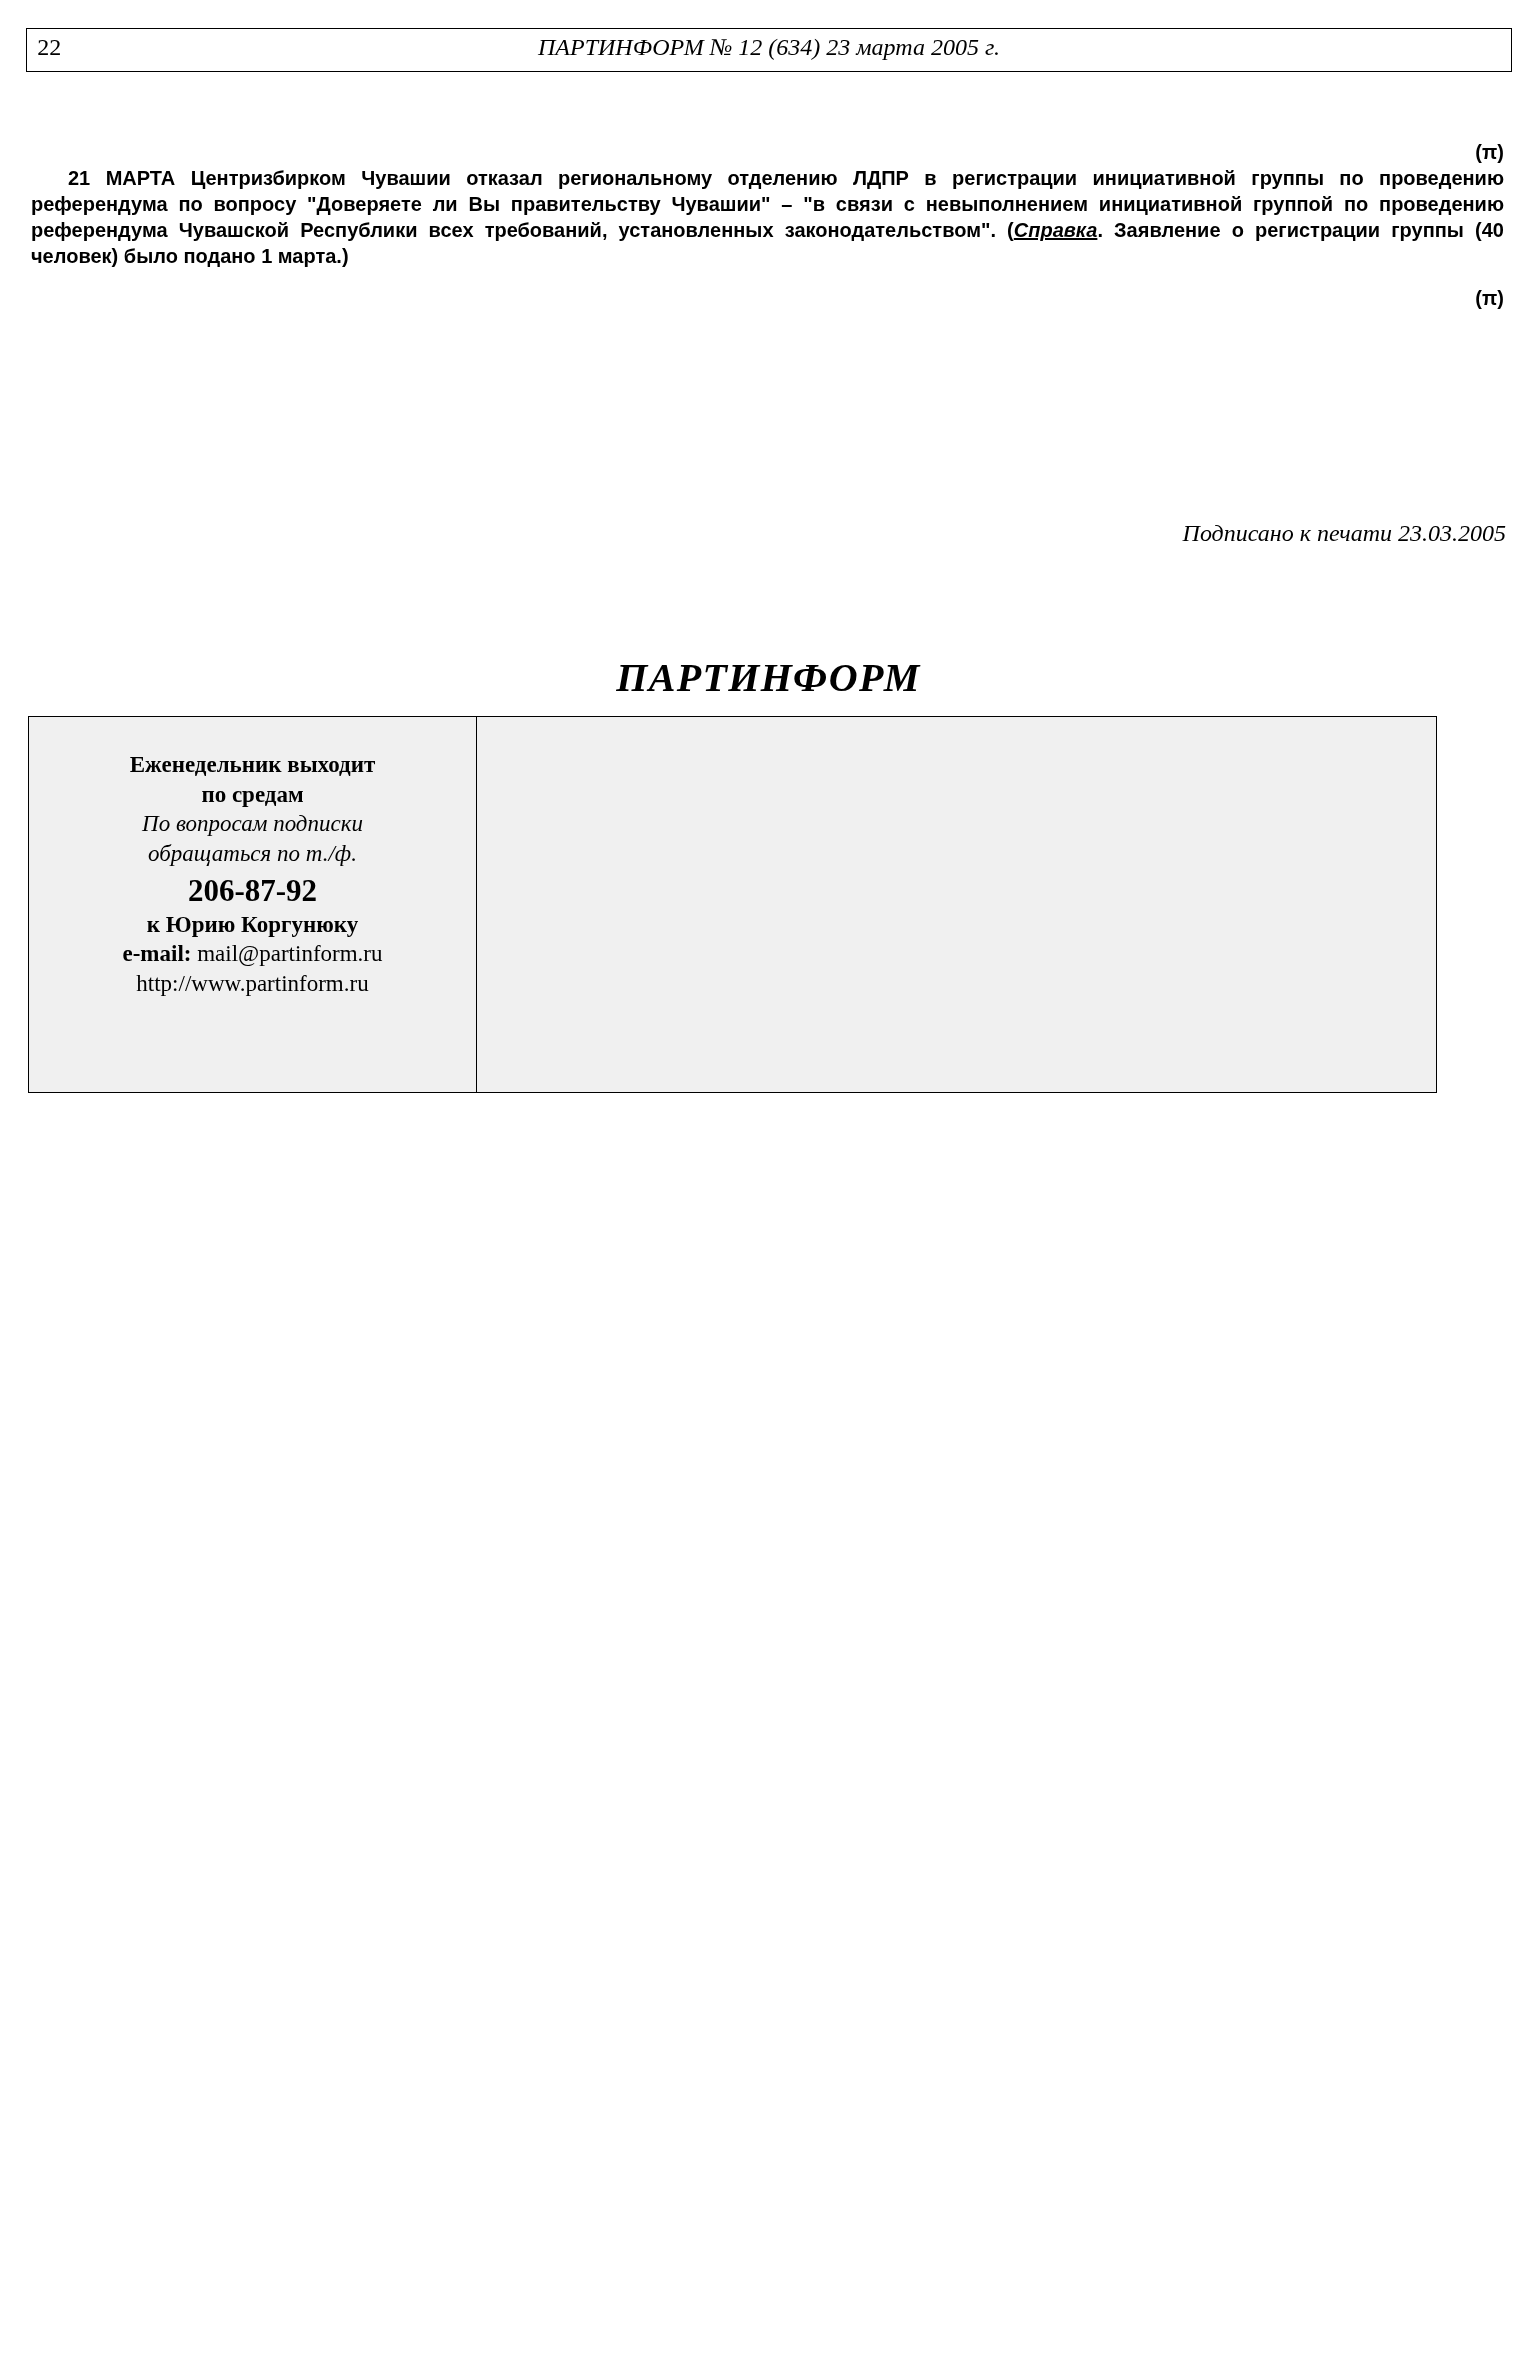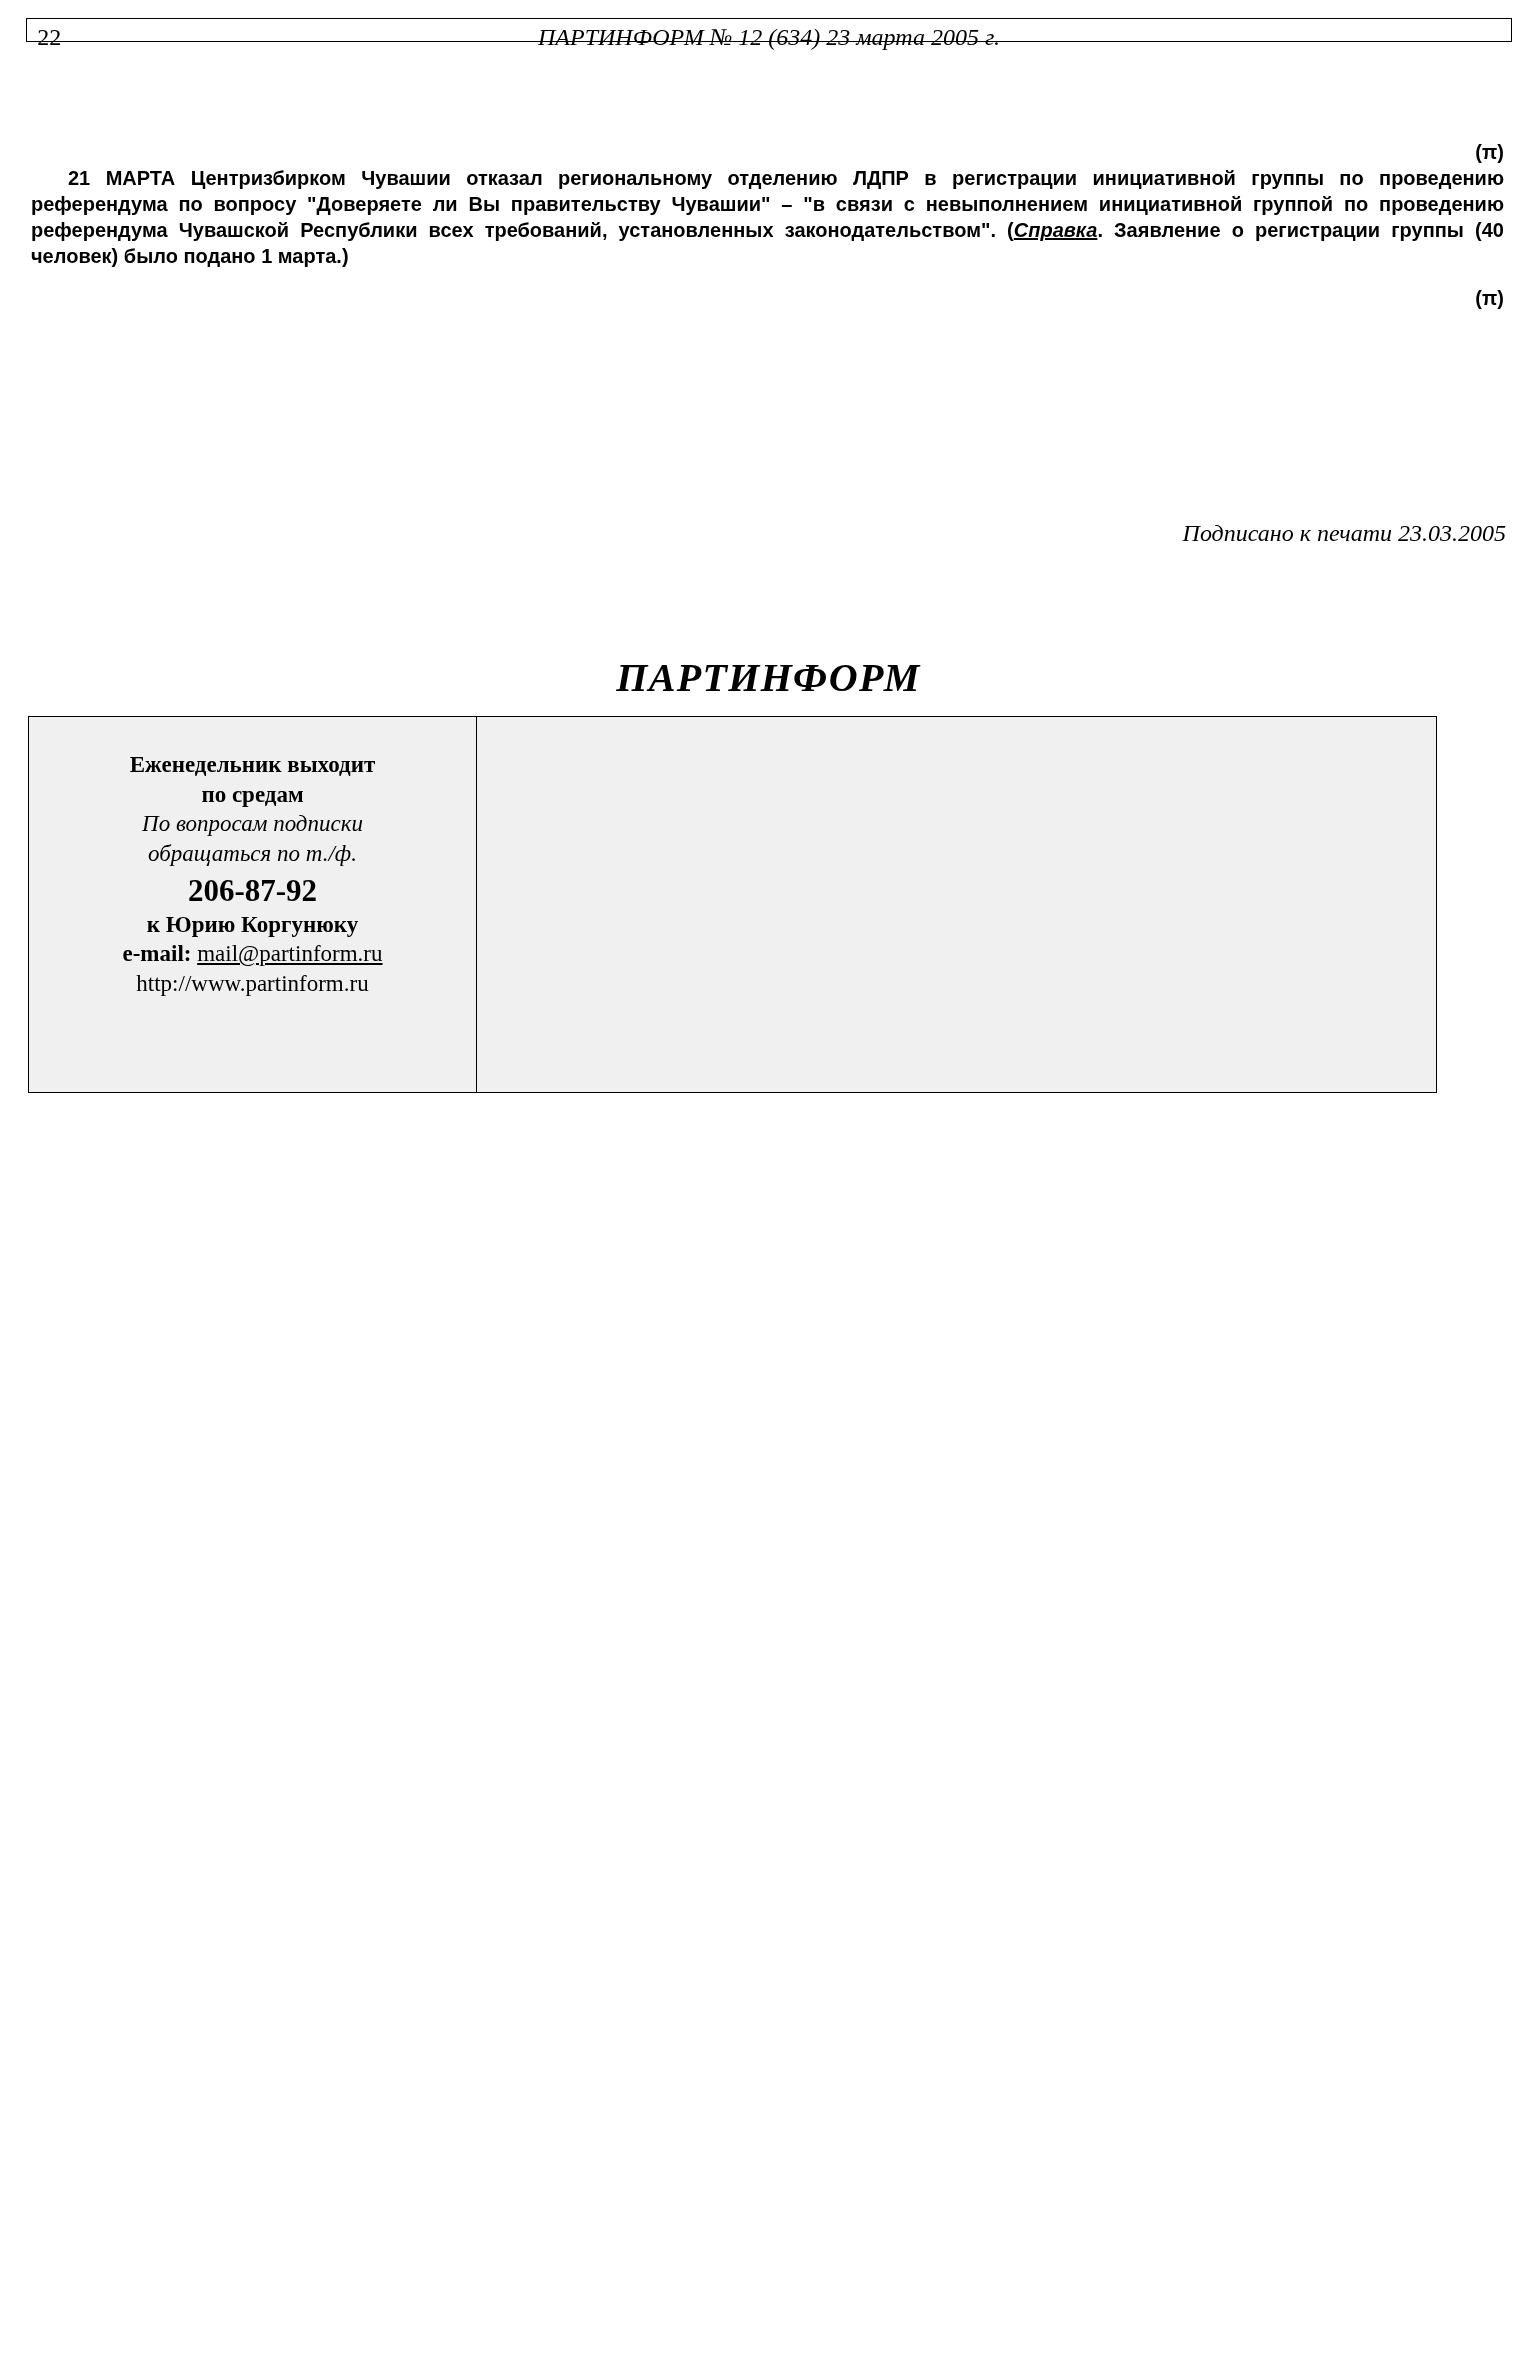--- a/index.html
+++ b/index.html
@@ -18,23 +18,23 @@
     position: relative;
     width: 1537px;
     height: 2377px;
     box-sizing: border-box;
   }
 
   
   .header-bar {
     position: absolute;
     left: 26px;
-    top: 18px;
+    top: 28px;
     width: 1486px;
-    height: 24px;
+    height: 44px;
     border: 1.9px solid #000000;
     box-sizing: border-box;
   }
   .header-inner {
     position: relative;
     width: 100%;
     height: 100%;
   }
   .page-number {
     position: absolute;
@@ -158,21 +158,20 @@
   .b { font-weight: bold; }
   .i { font-style: italic; }
   .big-phone {
     font-weight: bold;
     font-size: 31px;
     line-height: 38px;
     margin-top: 3.8px;
   }
   .gap { height: 26px; }
   .email-link {
-    text-decoration: underline;
   }
   .nowrap { white-space: nowrap; }
 </style>
 </head>
 <body>
 
 <div class="page">
 
   <div class="header-bar">
     <div class="header-inner">

